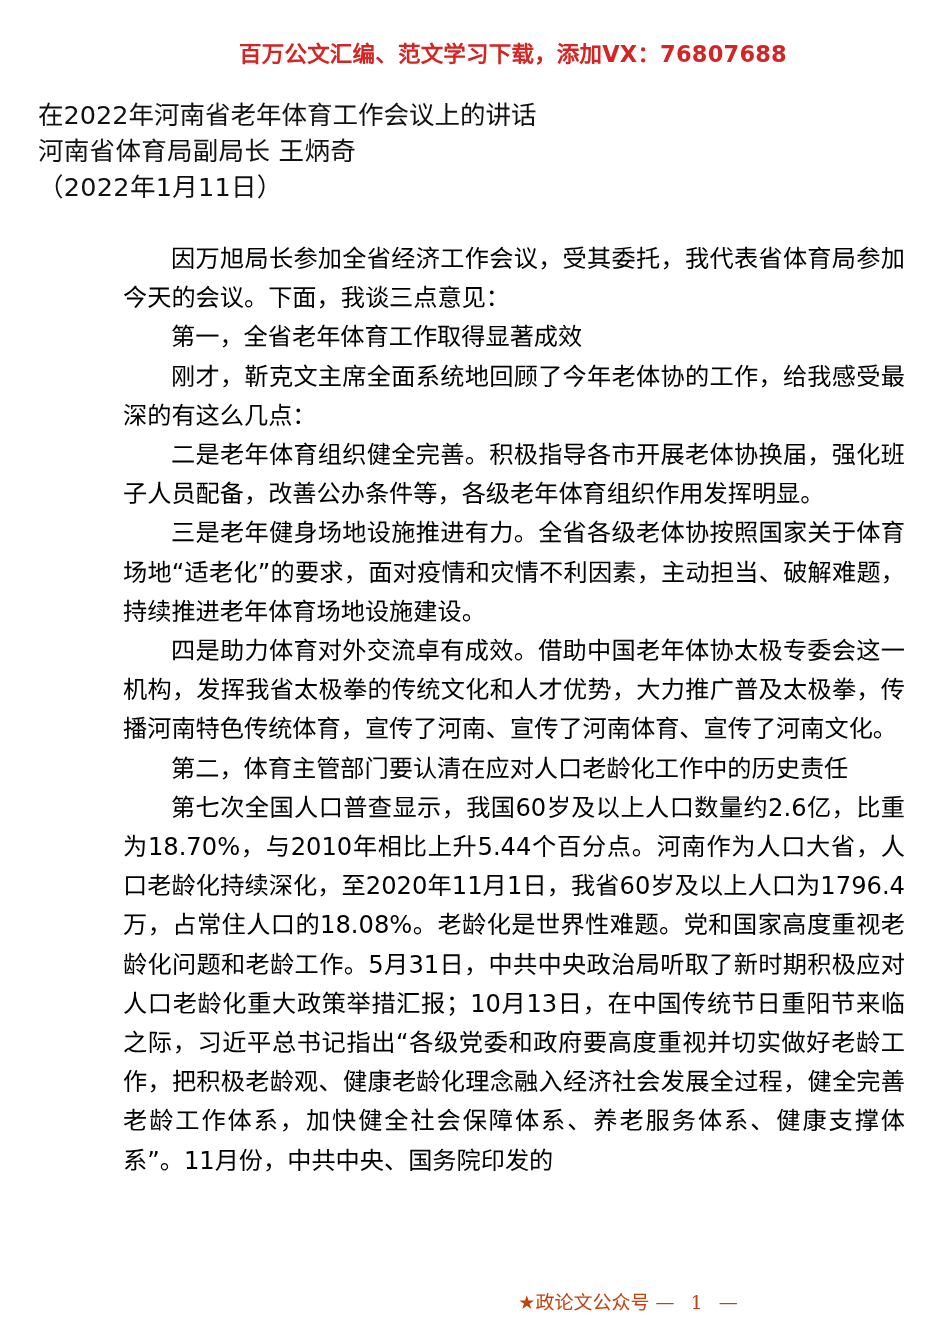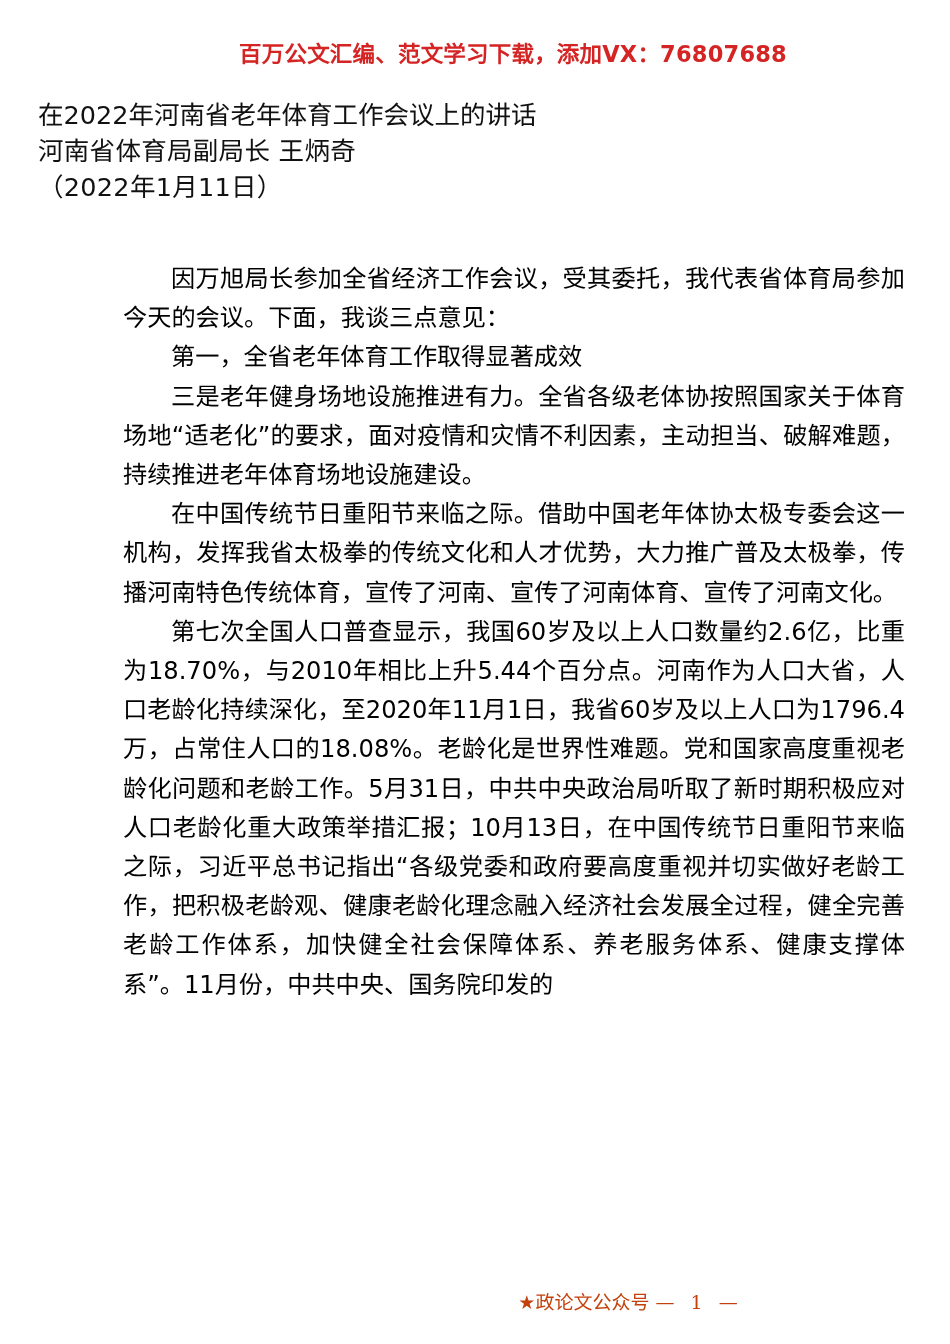--- a/index.html
+++ b/index.html
@@ -54,21 +54,20 @@
   }
   .title-line.t2 { letter-spacing: 0.3px; }
   .title-line.t3 { letter-spacing: 0.3px; }
 
   
   .body {
     position: absolute;
     top: 240px;
     left: 85px;
     width: 782px;
-    margin-top: 20px;
   }
   .para {
     font-size: 24.2px;
     line-height: 39.2px;
     text-align: justify;
     text-justify: inter-ideograph;
     text-indent: 48px;
     margin: 0;
     color: #000000;
     word-break: break-all;
@@ -107,22 +106,25 @@
 
   <div class="titleblock">
     <div class="title-line t1">在2022年河南省老年体育工作会议上的讲话</div>
     <div class="title-line t2">河南省体育局副局长  王炳奇</div>
     <div class="title-line t3">（2022年1月11日）</div>
   </div>
 
   <div class="body">
     <p class="para"><span>因万旭局长参加全省经济工作会议，受其委托，我代表省体育局参加今天的会议。下面，我谈三点意见：</span></p>
     <p class="para allbold"><b>第一，全省老年体育工作取得显著成效</b></p>
+    <p class="para"><span>刚才，靳克文主席全面系统地回顾了今年老体协的工作，给我感受最深的有这么几点：</span></p>
+    <p class="para"><b>二是老年体育组织健全完善。</b><span>积极指导各市开展老体协换届，强化班子人员配备，改善公办条件等，各级老年体育组织作用发挥明显。</span></p>
     <p class="para"><b>三是老年健身场地设施推进有力。</b><span>全省各级老体协按照国家关于体育场地“适老化”的要求，面对疫情和灾情不利因素，主动担当、破解难题，持续推进老年体育场地设施建设。</span></p>
-    <p class="para"><b>在中国传统节日重阳节来临之际。</b><span>借助中国老年体协太极专委会这一机构，发挥我省太极拳的传统文化和人才优势，大力推广普及太极拳，传播河南特色传统体育，宣传了河南、宣传了河南体育、宣传了河南文化。</span></p>
+    <p class="para"><b>四是助力体育对外交流卓有成效。</b><span>借助中国老年体协太极专委会这一机构，发挥我省太极拳的传统文化和人才优势，大力推广普及太极拳，传播河南特色传统体育，宣传了河南、宣传了河南体育、宣传了河南文化。</span></p>
+    <p class="para allbold"><b>第二，体育主管部门要认清在应对人口老龄化工作中的历史责任</b></p>
     <p class="para"><b>第七次全国人口普查显示，我国60岁及以上人口数量约2.6亿，比重为18.70%，与2010年相比上升5.44个百分点。</b><span>河南作为人口大省，人口老龄化持续深化，至2020年11月1日，我省60岁及以上人口为1796.4万，占常住人口的18.08%。老龄化是世界性难题。党和国家高度重视老龄化问题和老龄工作。5月31日，中共中央政治局听取了新时期积极应对人口老龄化重大政策举措汇报；10月13日，在中国传统节日重阳节来临之际，习近平总书记指出“各级党委和政府要高度重视并切实做好老龄工作，把积极老龄观、健康老龄化理念融入经济社会发展全过程，健全完善老龄工作体系，加快健全社会保障体系、养老服务体系、健康支撑体系”。11月份，中共中央、国务院印发的</span></p>
   </div>
 
   <div class="footer">
     <span class="footer-inner">
       <span class="star">★</span><span>政论文公众号</span>
       <span>—</span>
       <span class="pageno">1</span>
       <span>—</span>
     </span>

